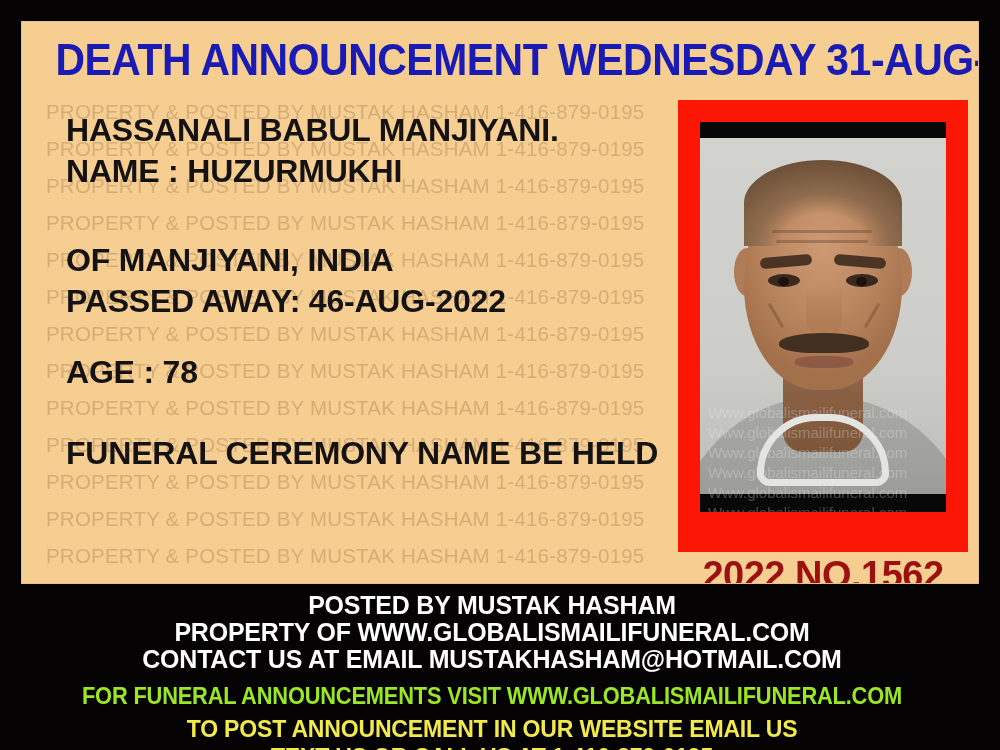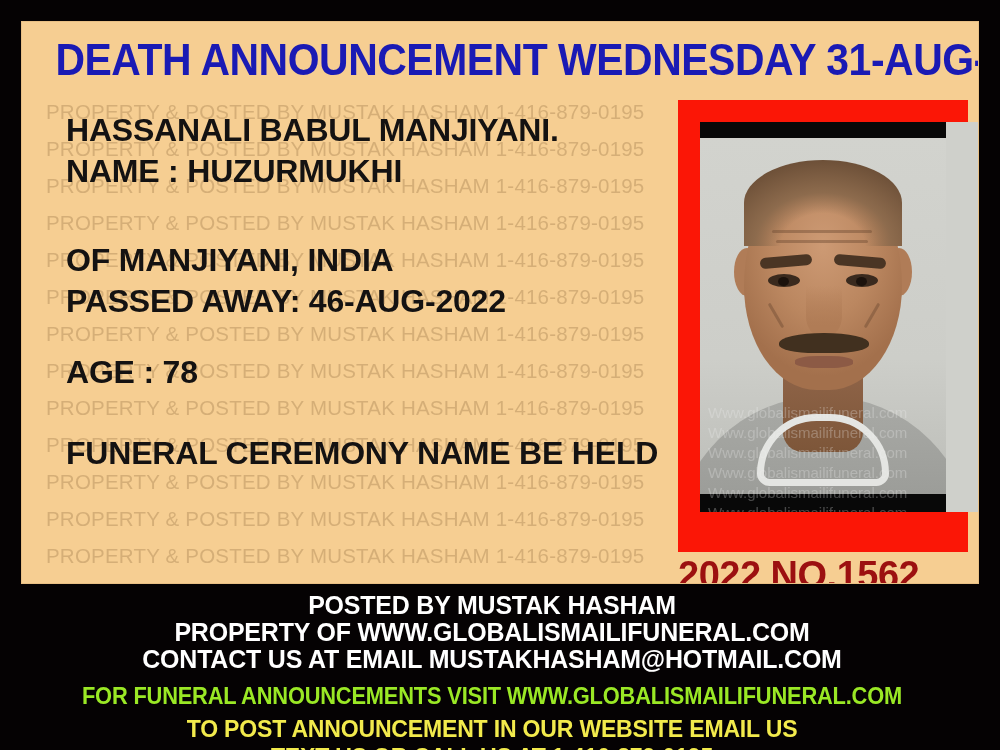--- a/index.html
+++ b/index.html
@@ -105,21 +105,20 @@
     z-index: 5;
     box-sizing: border-box;
     padding: 22px 22px 0 22px;
   }
   #photo-inner {
     position: relative;
     width: 246px;
     height: 390px;
     background: #cfd0cb;
     overflow: hidden;
-    padding-left: 36px;
   }
   .photo-bar {
     position: absolute;
     left: 0;
     width: 246px;
     height: 16px;
     background: #080808;
   }
   .photo-bar.top { top: 0; }
   .photo-bar.bottom { bottom: 0; height: 18px; }
@@ -274,21 +273,21 @@
     z-index: 7;
     white-space: nowrap;
   }
 
   
   #record-no {
     position: absolute;
     left: 656px;
     top: 532px;
     width: 290px;
-    text-align: left;
+    text-align: center;
     z-index: 6;
     color: #9c1010;
     font-family: "Liberation Sans Narrow", "Liberation Sans", sans-serif;
     font-weight: bold;
     font-size: 38px;
     letter-spacing: -0.5px;
     white-space: nowrap;
   }
 
   

